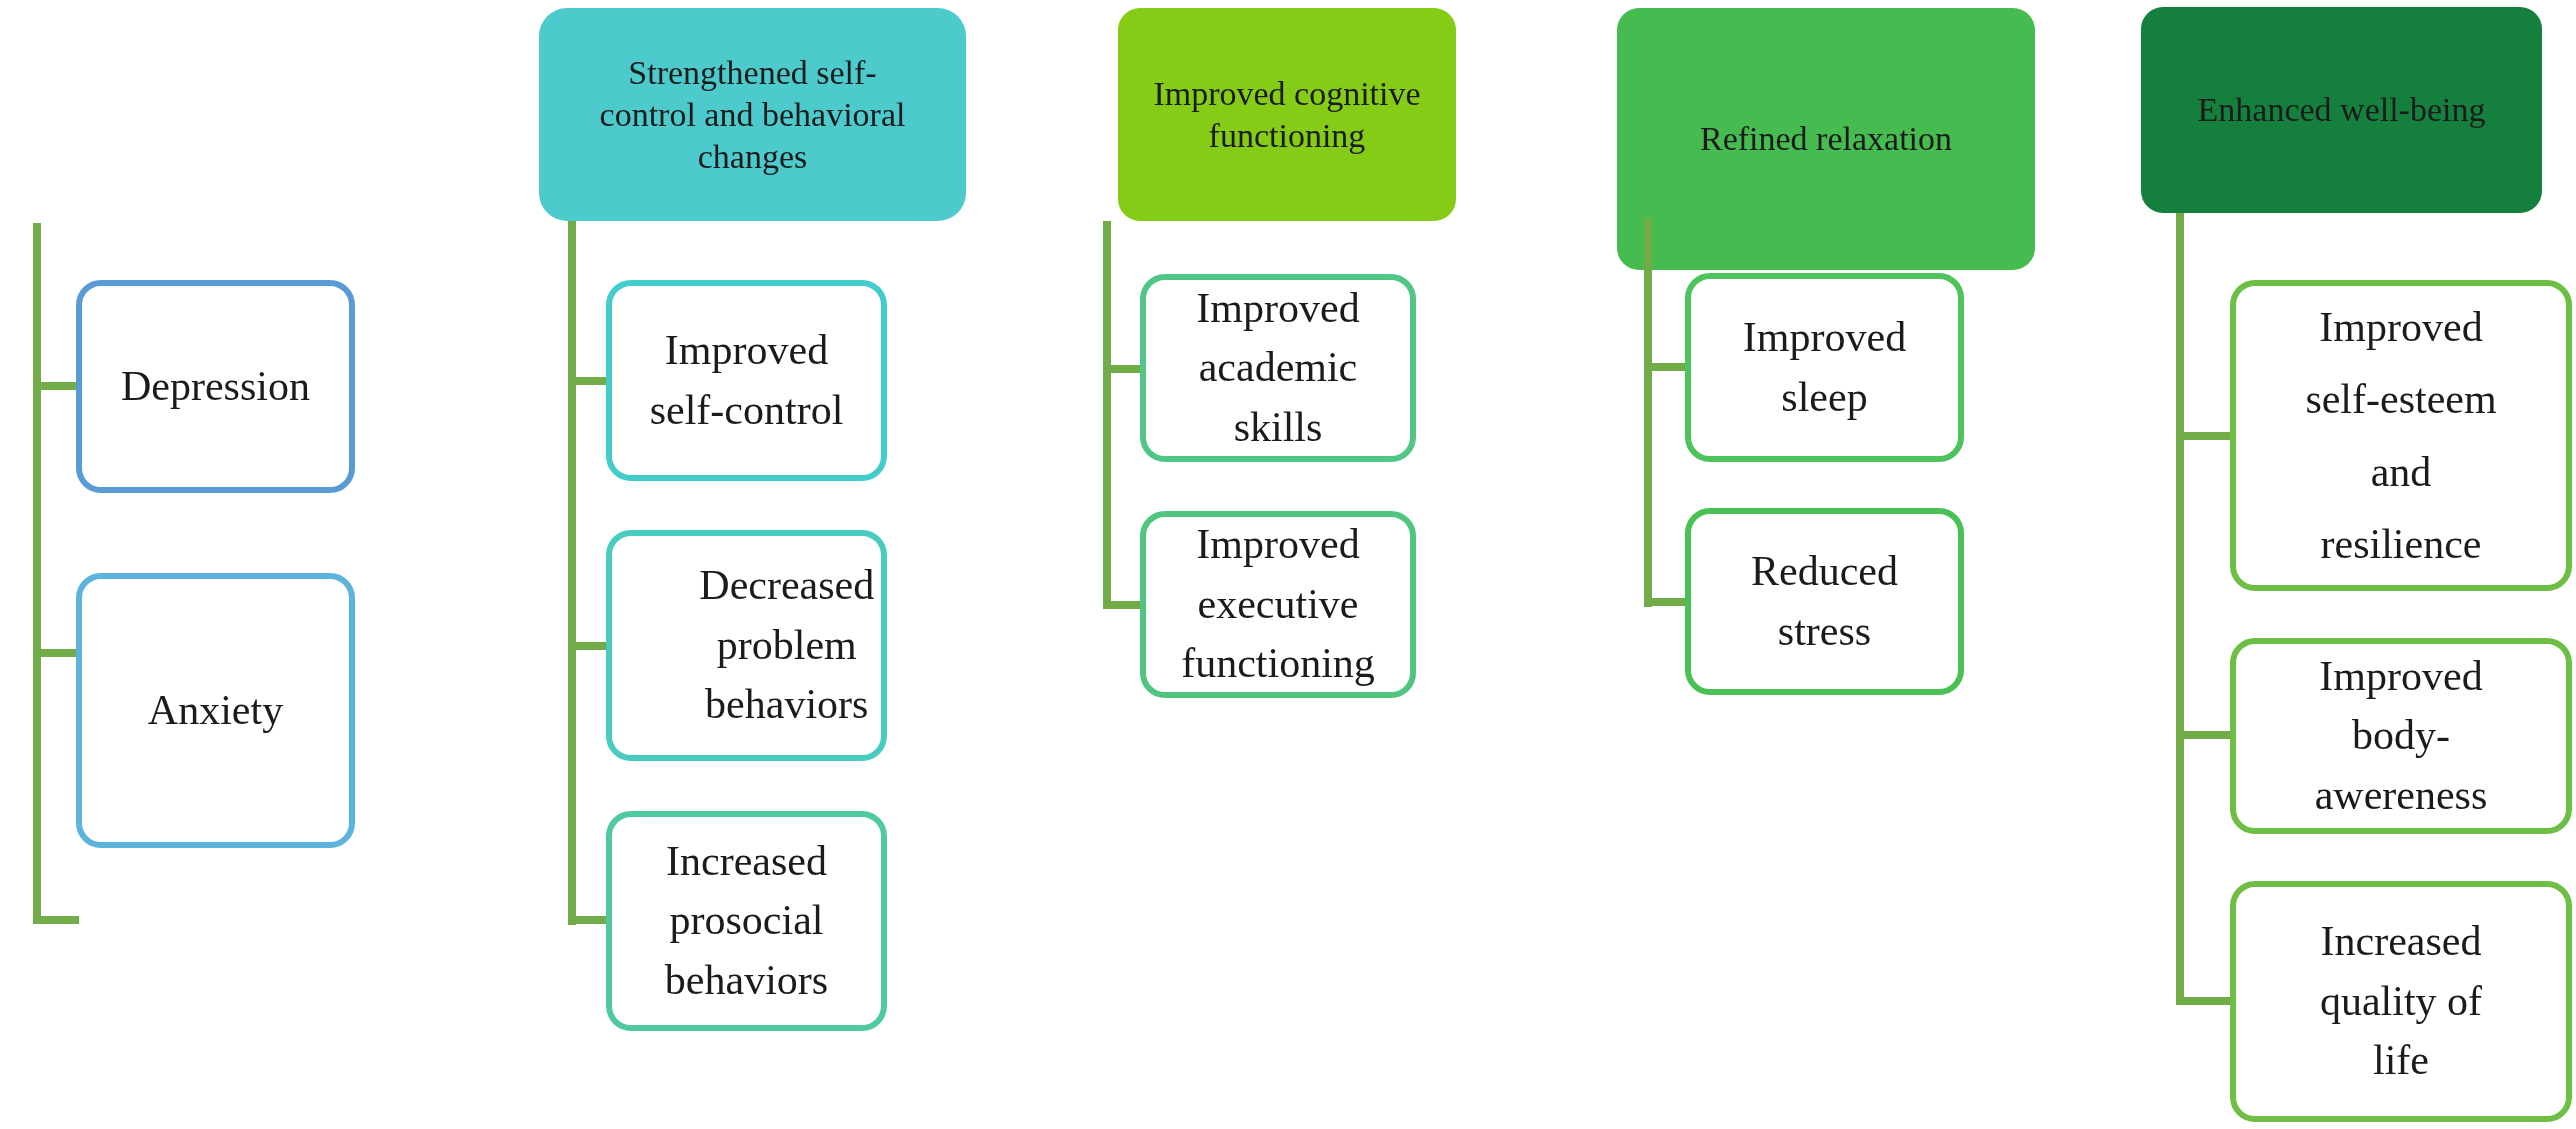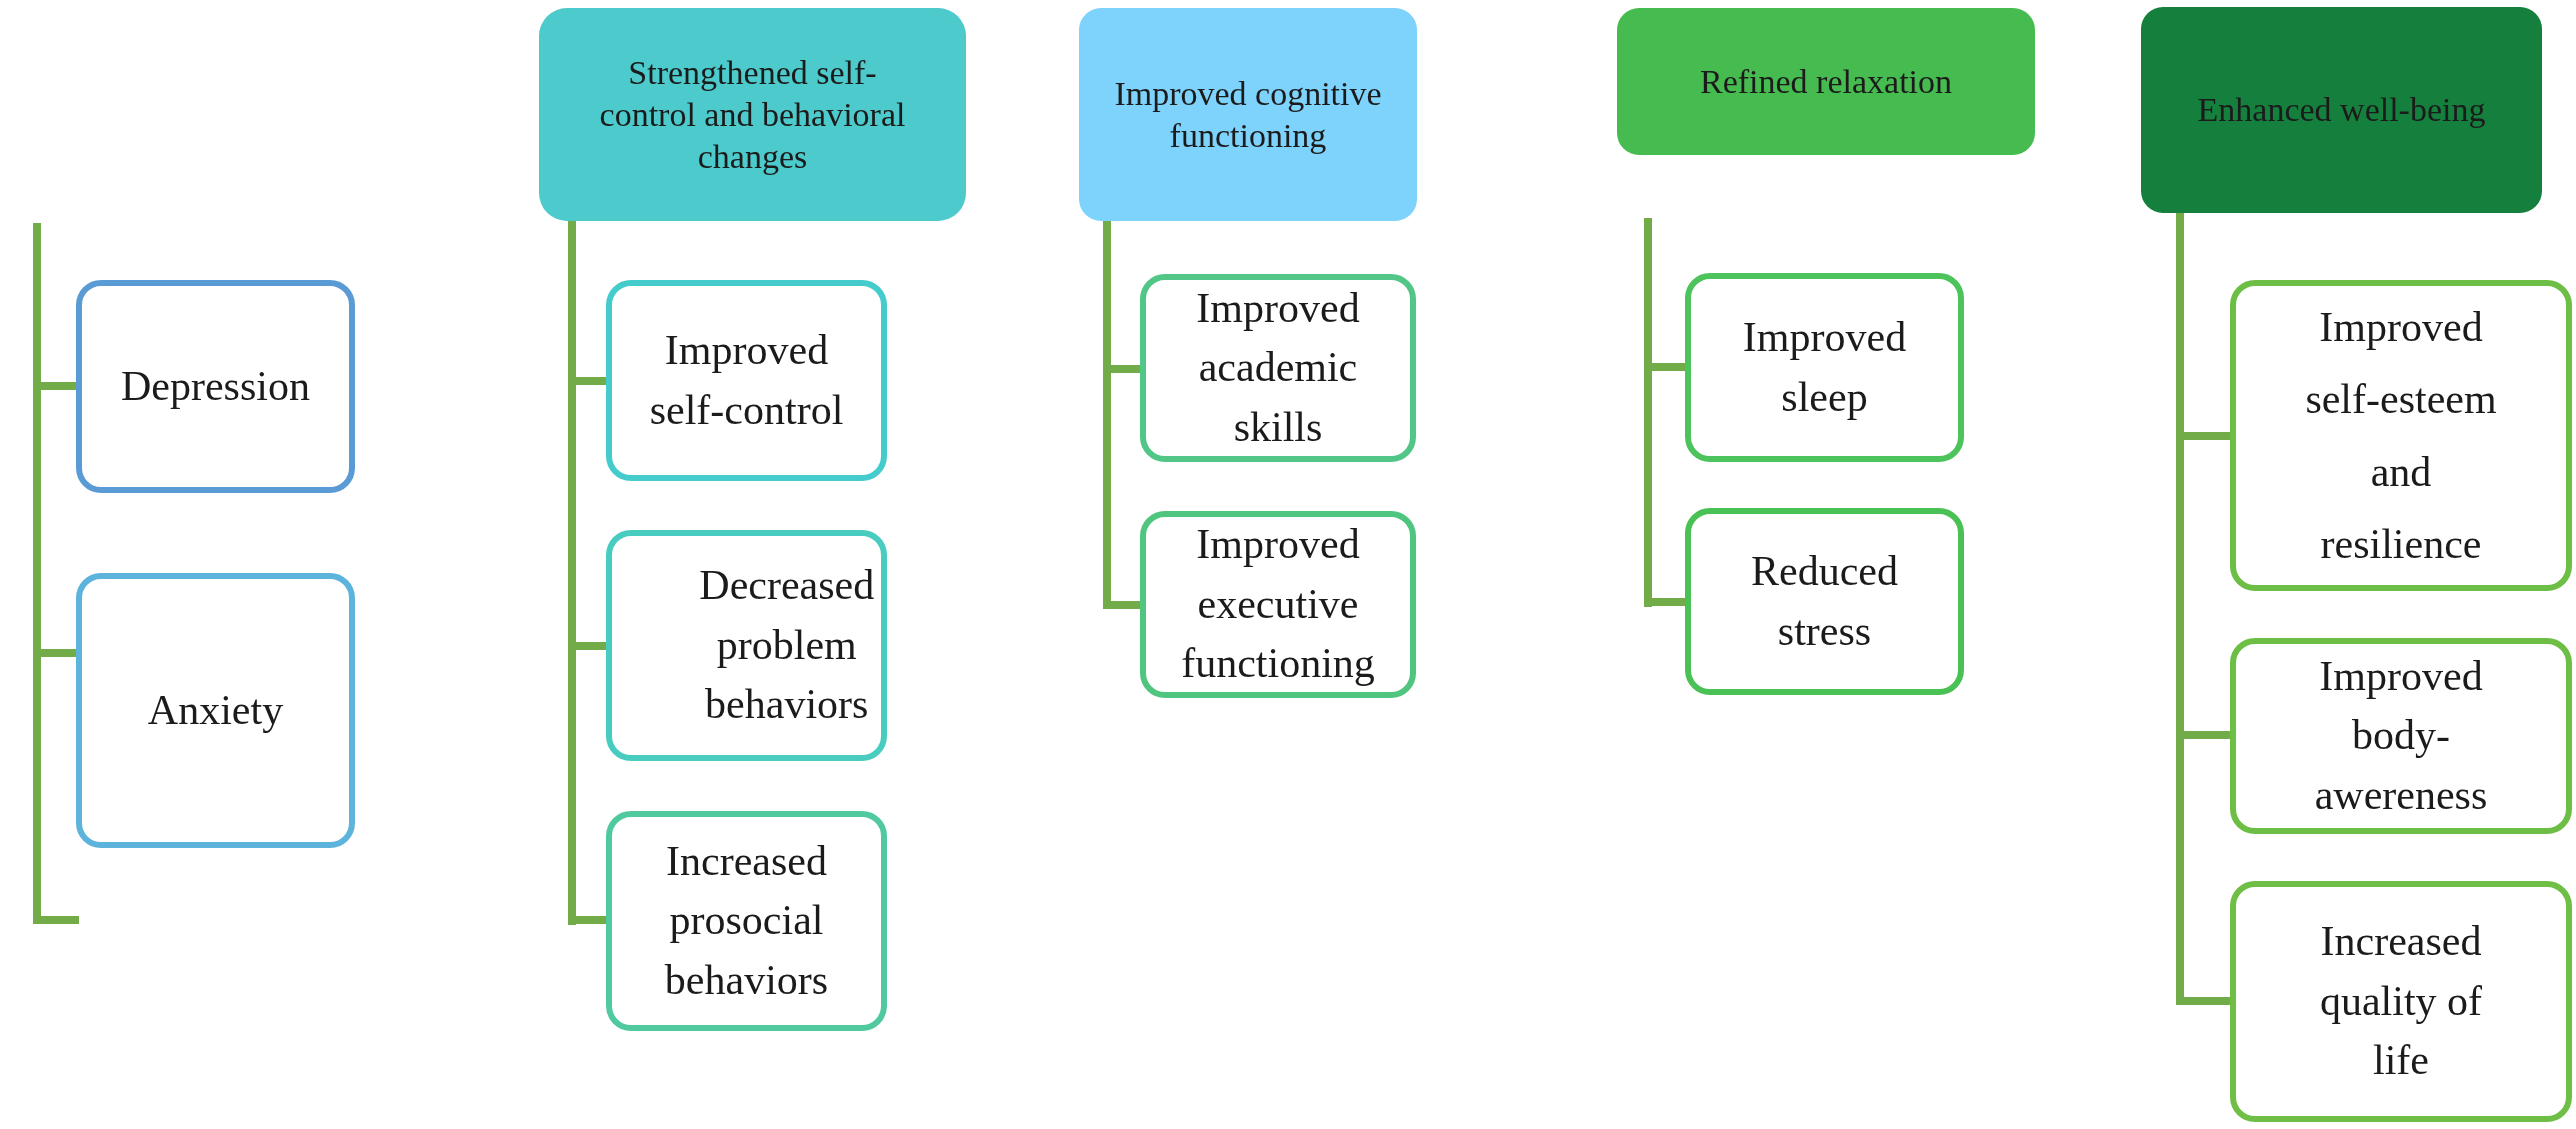--- a/index.html
+++ b/index.html
@@ -74,21 +74,21 @@
 
   
   #h2   { left:1079px; top:8.4px;   width:338px; height:213px; }
   #v2   { left:1103px; top:221px;  width:7.6px;   height:388px; }
   #s20  { left:1103px; top:365px;  width:41px;  height:7.6px; }
   #s21  { left:1103px; top:601px;  width:41px;  height:7.6px; }
   #b20  { left:1140px; top:274px;  width:276px; height:188px; }
   #b21  { left:1140px; top:511px;  width:276px; height:187px; }
 
   
-  #h3   { left:1617px; top:8.4px;   width:418px; height:147px; }
+  #h3   { left:1617px; top:8.4px;   width:418px; height:262px; }
   #v3   { left:1644px; top:218px;  width:7.6px;   height:389px; }
   #s30  { left:1644px; top:363px;  width:45px;  height:7.6px; }
   #s31  { left:1644px; top:598px;  width:45px;  height:7.6px; }
   #b30  { left:1685px; top:273px;  width:279px; height:189px; }
   #b31  { left:1685px; top:508px;  width:279px; height:187px; }
 
   
   #h4   { left:2141px; top:6.8px;    width:401px; height:206px; }
   #v4   { left:2176px; top:213px;  width:7.6px;   height:792px; }
   #s40  { left:2176px; top:432px;  width:57px;  height:7.6px; }
@@ -131,21 +131,21 @@
     <span>Decreased
 problem
 behaviors</span>
   </div>
   <div class="box" id="b12" style="border-color: rgb(80, 201, 158);">
     <span>Increased
 prosocial
 behaviors</span>
   </div>
 
-  <div class="hdr" id="h2" style="background-color: #7dd3fc;">
+  <div class="hdr" id="h2" style="background-color: #84cc16; margin-left: 39px;">
     <span>Improved cognitive
 functioning</span>
   </div>
   <div class="vline" id="v2" style="background-color: rgb(114, 172, 73);"></div>
   <div class="stub" id="s20" style="background-color: rgb(114, 172, 73);"></div>
   <div class="stub" id="s21" style="background-color: rgb(114, 172, 73);"></div>
   <div class="box" id="b20" style="border-color: rgb(82, 198, 135);">
     <span>Improved
 academic
 skills</span>

